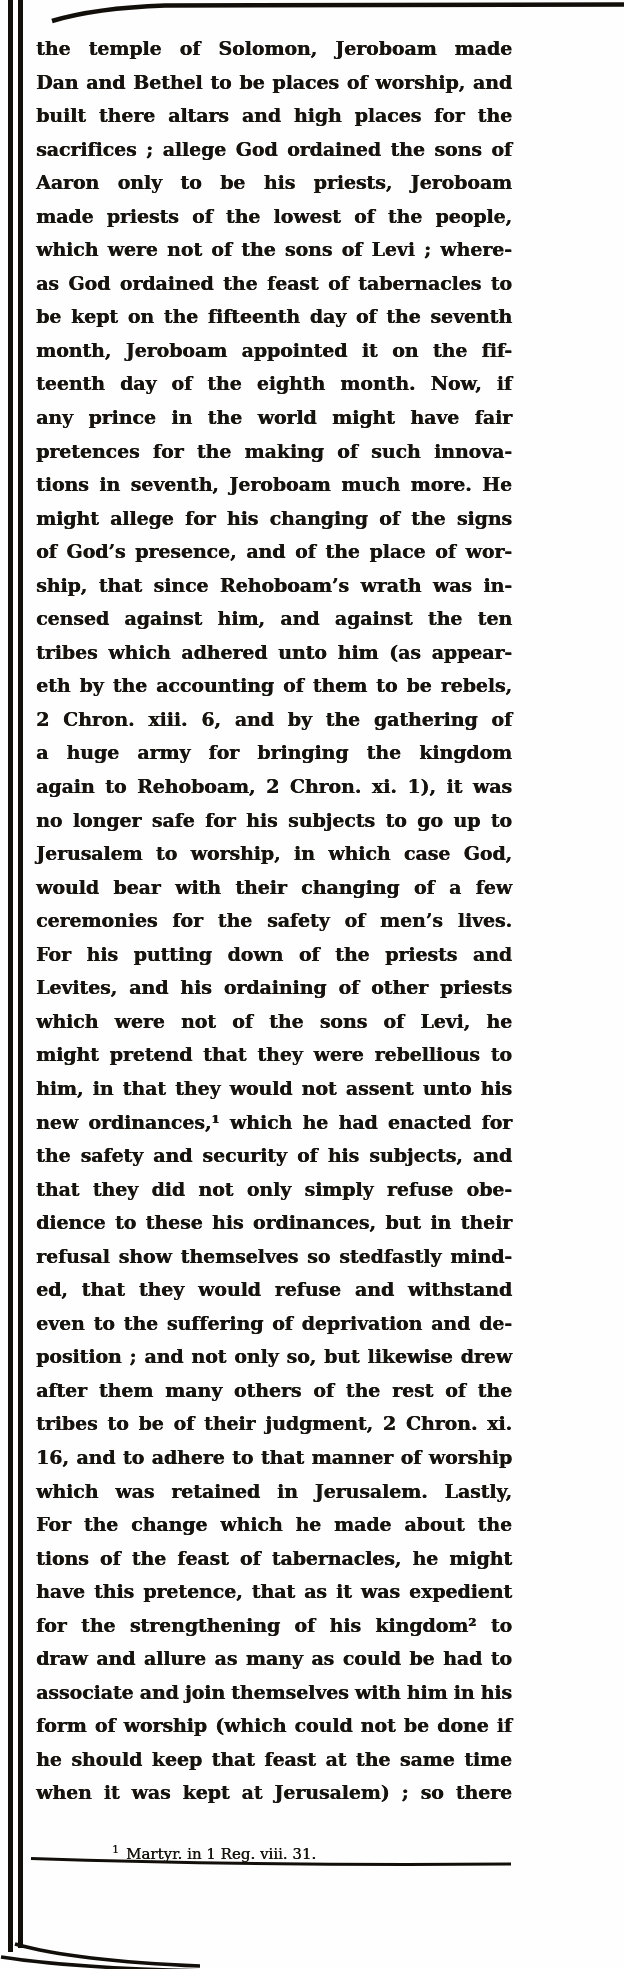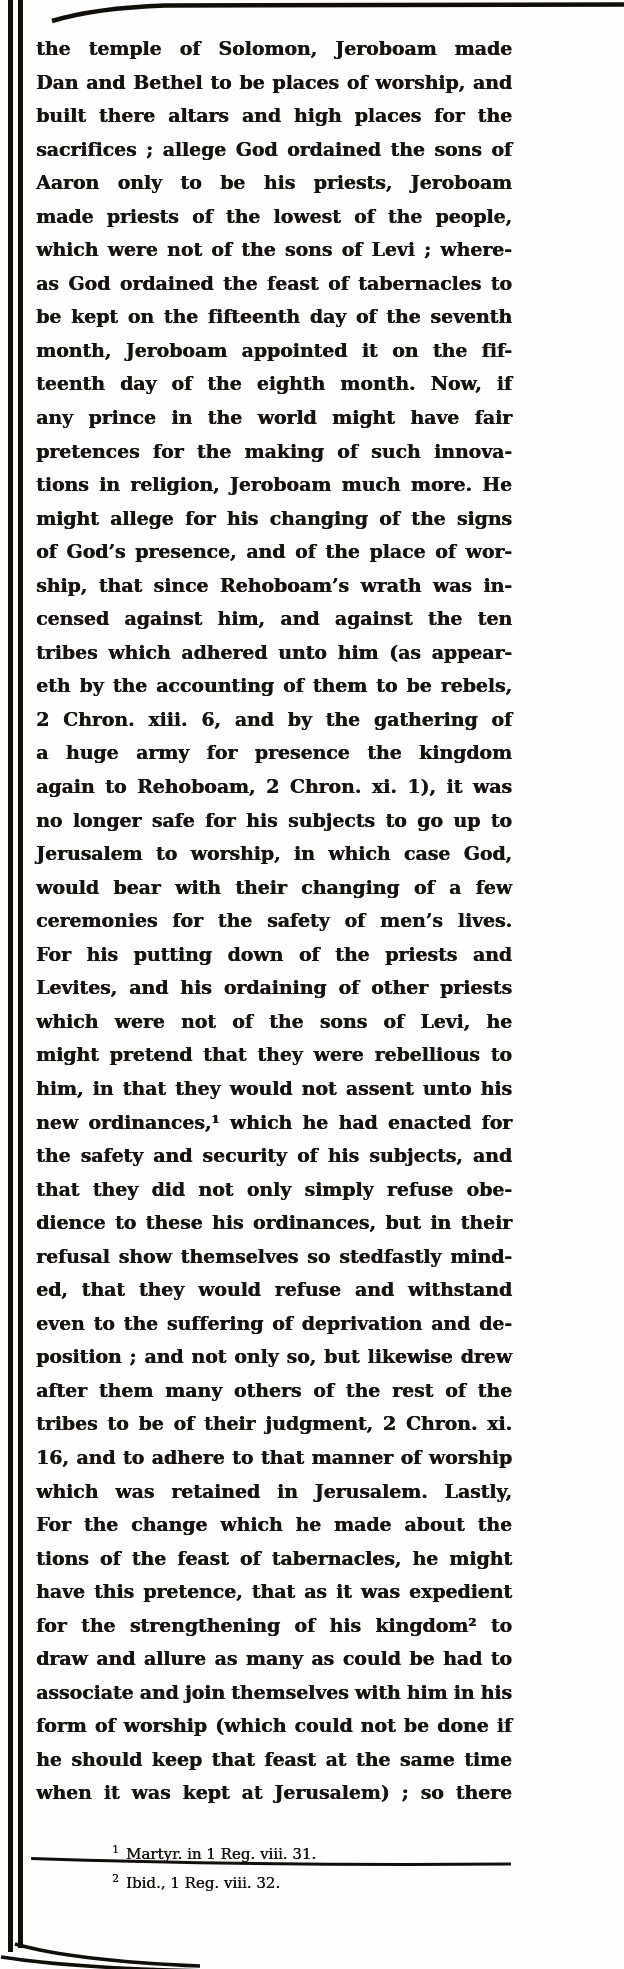--- a/index.html
+++ b/index.html
@@ -55,29 +55,29 @@
       <div class="tline"><span>sacrifices</span><span>;</span><span>allege</span><span>God</span><span>ordained</span><span>the</span><span>sons</span><span>of</span></div>
       <div class="tline"><span>Aaron</span><span>only</span><span>to</span><span>be</span><span>his</span><span>priests,</span><span>Jeroboam</span></div>
       <div class="tline"><span>made</span><span>priests</span><span>of</span><span>the</span><span>lowest</span><span>of</span><span>the</span><span>people,</span></div>
       <div class="tline"><span>which</span><span>were</span><span>not</span><span>of</span><span>the</span><span>sons</span><span>of</span><span>Levi</span><span>;</span><span>where-</span></div>
       <div class="tline"><span>as</span><span>God</span><span>ordained</span><span>the</span><span>feast</span><span>of</span><span>tabernacles</span><span>to</span></div>
       <div class="tline"><span>be</span><span>kept</span><span>on</span><span>the</span><span>fifteenth</span><span>day</span><span>of</span><span>the</span><span>seventh</span></div>
       <div class="tline"><span>month,</span><span>Jeroboam</span><span>appointed</span><span>it</span><span>on</span><span>the</span><span>fif-</span></div>
       <div class="tline"><span>teenth</span><span>day</span><span>of</span><span>the</span><span>eighth</span><span>month.</span><span>Now,</span><span>if</span></div>
       <div class="tline"><span>any</span><span>prince</span><span>in</span><span>the</span><span>world</span><span>might</span><span>have</span><span>fair</span></div>
       <div class="tline"><span>pretences</span><span>for</span><span>the</span><span>making</span><span>of</span><span>such</span><span>innova-</span></div>
-      <div class="tline"><span>tions</span><span>in</span><span>religion,</span><span>Jeroboam</span><span>much</span><span>more.</span><span>He</span></div>
+      <div class="tline"><span>tions</span><span>in</span><span>seventh,</span><span>Jeroboam</span><span>much</span><span>more.</span><span>He</span></div>
       <div class="tline"><span>might</span><span>allege</span><span>for</span><span>his</span><span>changing</span><span>of</span><span>the</span><span>signs</span></div>
       <div class="tline"><span>of</span><span>God’s</span><span>presence,</span><span>and</span><span>of</span><span>the</span><span>place</span><span>of</span><span>wor-</span></div>
       <div class="tline"><span>ship,</span><span>that</span><span>since</span><span>Rehoboam’s</span><span>wrath</span><span>was</span><span>in-</span></div>
       <div class="tline"><span>censed</span><span>against</span><span>him,</span><span>and</span><span>against</span><span>the</span><span>ten</span></div>
       <div class="tline"><span>tribes</span><span>which</span><span>adhered</span><span>unto</span><span>him</span><span>(as</span><span>appear-</span></div>
       <div class="tline"><span>eth</span><span>by</span><span>the</span><span>accounting</span><span>of</span><span>them</span><span>to</span><span>be</span><span>rebels,</span></div>
       <div class="tline"><span>2</span><span>Chron.</span><span>xiii.</span><span>6,</span><span>and</span><span>by</span><span>the</span><span>gathering</span><span>of</span></div>
-      <div class="tline"><span>a</span><span>huge</span><span>army</span><span>for</span><span>presence</span><span>the</span><span>kingdom</span></div>
+      <div class="tline"><span>a</span><span>huge</span><span>army</span><span>for</span><span>bringing</span><span>the</span><span>kingdom</span></div>
       <div class="tline"><span>again</span><span>to</span><span>Rehoboam,</span><span>2</span><span>Chron.</span><span>xi.</span><span>1),</span><span>it</span><span>was</span></div>
       <div class="tline"><span>no</span><span>longer</span><span>safe</span><span>for</span><span>his</span><span>subjects</span><span>to</span><span>go</span><span>up</span><span>to</span></div>
       <div class="tline"><span>Jerusalem</span><span>to</span><span>worship,</span><span>in</span><span>which</span><span>case</span><span>God,</span></div>
       <div class="tline"><span>would</span><span>bear</span><span>with</span><span>their</span><span>changing</span><span>of</span><span>a</span><span>few</span></div>
       <div class="tline"><span>ceremonies</span><span>for</span><span>the</span><span>safety</span><span>of</span><span>men’s</span><span>lives.</span></div>
       <div class="tline"><span>For</span><span>his</span><span>putting</span><span>down</span><span>of</span><span>the</span><span>priests</span><span>and</span></div>
       <div class="tline"><span>Levites,</span><span>and</span><span>his</span><span>ordaining</span><span>of</span><span>other</span><span>priests</span></div>
       <div class="tline"><span>which</span><span>were</span><span>not</span><span>of</span><span>the</span><span>sons</span><span>of</span><span>Levi,</span><span>he</span></div>
       <div class="tline"><span>might</span><span>pretend</span><span>that</span><span>they</span><span>were</span><span>rebellious</span><span>to</span></div>
       <div class="tline"><span>him,</span><span>in</span><span>that</span><span>they</span><span>would</span><span>not</span><span>assent</span><span>unto</span><span>his</span></div>
@@ -99,16 +99,15 @@
       <div class="tline"><span>for</span><span>the</span><span>strengthening</span><span>of</span><span>his</span><span>kingdom²</span><span>to</span></div>
       <div class="tline"><span>draw</span><span>and</span><span>allure</span><span>as</span><span>many</span><span>as</span><span>could</span><span>be</span><span>had</span><span>to</span></div>
       <div class="tline"><span>associate</span><span>and</span><span>join</span><span>themselves</span><span>with</span><span>him</span><span>in</span><span>his</span></div>
       <div class="tline"><span>form</span><span>of</span><span>worship</span><span>(which</span><span>could</span><span>not</span><span>be</span><span>done</span><span>if</span></div>
       <div class="tline"><span>he</span><span>should</span><span>keep</span><span>that</span><span>feast</span><span>at</span><span>the</span><span>same</span><span>time</span></div>
       <div class="tline"><span>when</span><span>it</span><span>was</span><span>kept</span><span>at</span><span>Jerusalem)</span><span>;</span><span>so</span><span>there</span></div>
     </div>
 
   <div class="footnotes">
     <div class="fnote"><sup>1</sup><span>Martyr. in 1 Reg. viii. 31.</span></div>
-    <div class="fnote"><sup>2</sup><span>Ibid., 1 Reg. viii. 32.</span></div>
   </div>
 
 </div>
 
 </body></html>

